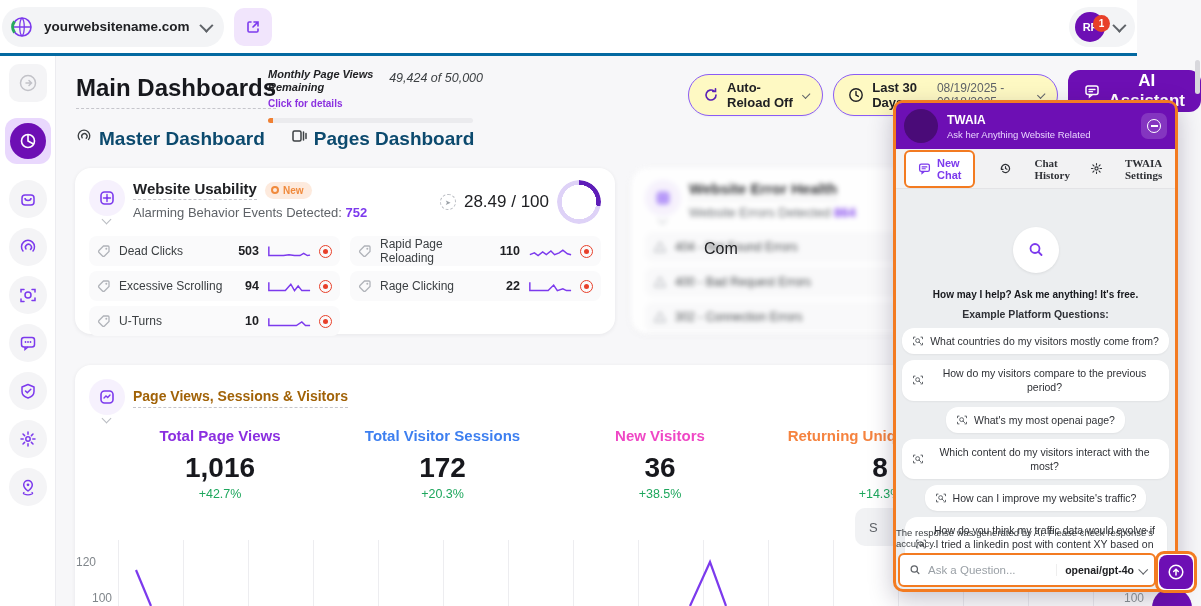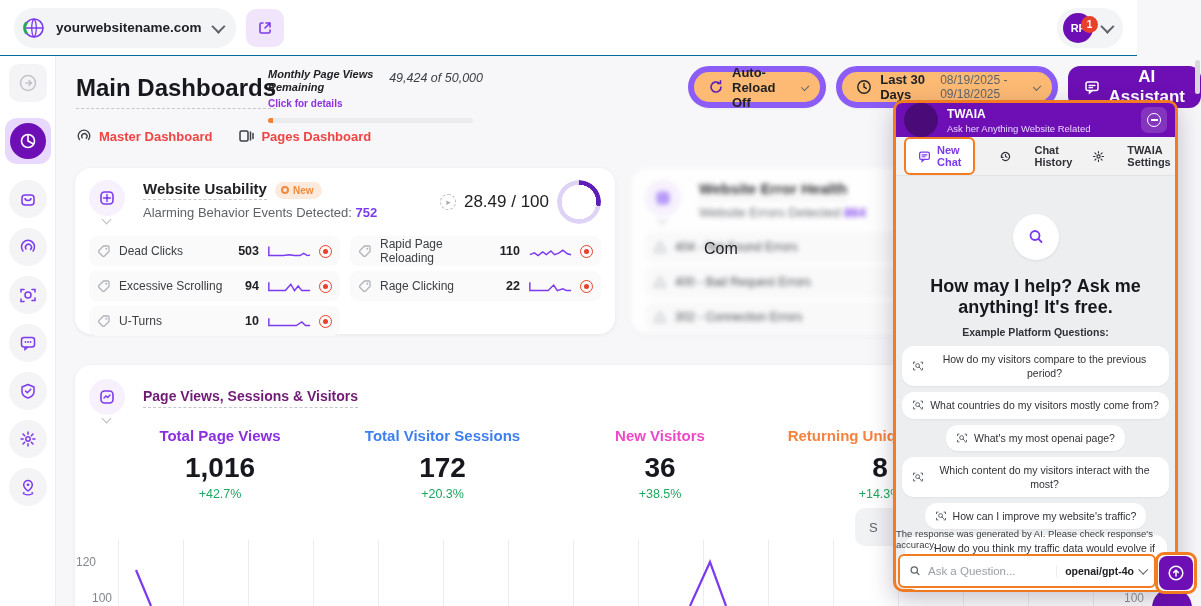--- a/index.html
+++ b/index.html
@@ -1,20 +1,20 @@
 <!DOCTYPE html>
 <html><head>
 <meta charset="utf-8">
 <style>
   * { margin:0; padding:0; box-sizing:border-box; }
   html,body { width:1201px; height:606px; overflow:hidden; font-family:"Liberation Sans", sans-serif; background:#f7f7f9; }
   svg { display:block; }
 
   
-  .topbar { position:absolute; left:0; top:0; width:1137px; height:56px; background:#ffffff; border-bottom:1px solid #0369a1; display:flex; align-items:center; padding:0 14px; z-index:6; }
+  .topbar { position:absolute; left:0; top:0; width:1137px; height:56px; background:#ffffff; border-bottom:3px solid #0369a1; display:flex; align-items:center; padding:0 2px; z-index:6; }
   .site-pill { display:flex; align-items:center; gap:10px; background:#f3f4f6; border-radius:20px; height:40px; padding:0 14px 0 8px; cursor:pointer; }
   .site-name { font-size:13.5px; font-weight:700; color:#202124; }
   .chev { width:10px; height:10px; border-right:2px solid #5f6368; border-bottom:2px solid #5f6368; transform:rotate(45deg) translateY(-2px); }
   .ext-btn { margin-left:10px; width:38px; height:38px; border-radius:10px; background:#f1e5fc; display:flex; align-items:center; justify-content:center; cursor:pointer; }
   .user-pill { margin-left:auto; display:flex; align-items:center; gap:8px; background:#f3f4f6; border-radius:20px; height:40px; padding:0 12px 0 6px; cursor:pointer; position:relative; }
   .avatar { width:30px; height:30px; border-radius:50%; background:#6d0fb4; color:#fff; font-size:11px; font-weight:700; display:flex; align-items:center; justify-content:center; }
   .badge { position:absolute; left:24px; top:8px; min-width:17px; height:17px; border-radius:50%; background:#e8402a; color:#fff; font-size:10px; font-weight:700; display:flex; align-items:center; justify-content:center; }
   .scroll-thumb { position:absolute; right:1px; top:60px; width:5px; height:34px; background:#d8d8dd; border-radius:3px; z-index:3; }
 
   
@@ -28,34 +28,34 @@
   .main-title { position:absolute; left:76px; top:74px; font-size:24px; font-weight:800; color:#17181d; border-bottom:1.5px dashed #c6c6cc; padding-bottom:6px; z-index:2; }
   .quota { position:absolute; left:268px; top:68px; width:215px; z-index:2; }
   .quota-top { display:flex; align-items:flex-start; gap:6px;font-style:italic; }
   .quota-label { font-size:11px; font-weight:700; color:#202124; line-height:1.15; width:118px; }
   .quota-value { font-size:12.5px; color:#3c4043; margin-top:3px; white-space:nowrap; }
   .quota-link { font-size:10px; font-weight:700; color:#8b31e0; cursor:pointer; }
   .quota-bar { margin-top:7px; width:205px; height:5px; background:#ebebee; border-radius:3px; overflow:hidden; }
   .quota-fill { width:5px; height:100%; background:#f08033; }
 
   .hdr-controls { position:absolute; left:688px; top:66px; display:flex; align-items:center; gap:10px; z-index:2; }
-  .pill { background:#fdba74; border:6px solid #8b5cf6; box-shadow:0 1px 2px rgba(20,20,40,.04); border-radius:22px; height:42px; display:flex; align-items:center; gap:8px; padding:0 14px; cursor:pointer; }
+  .pill { background:#fef9c3; border:1px solid #8b5cf6; box-shadow:0 1px 2px rgba(20,20,40,.04); border-radius:22px; height:42px; display:flex; align-items:center; gap:8px; padding:0 14px; cursor:pointer;margin-top:8px; }
   .pill .bold { font-size:13px; font-weight:700; color:#202124; }
   .pill .date { font-size:12px; color:#5f6368; }
   .chev-sm { width:7px; height:7px; border-right:1.6px solid #5f6368; border-bottom:1.6px solid #5f6368; transform:rotate(45deg) translateY(-1px); }
   .ai-btn { background:#6d0fb4; color:#fff; border:none; border-radius:12px; height:42px; display:flex; align-items:center; gap:8px; padding:0 16px; font-size:17px; font-weight:700; cursor:pointer; font-family:inherit; }
 
   .tabs { position:absolute; left:76px; top:128px; display:flex; align-items:center; gap:26px; z-index:2; }
-  .tab { display:flex; align-items:flex-end; gap:7px; font-size:13px; color:#ef4444; font-weight:600; cursor:pointer; }
+  .tab { display:flex; align-items:flex-start; gap:7px; font-size:19px; color:#0c4a6e; font-weight:600; cursor:pointer; }
 
   
   .card { position:absolute; background:#fff; border-radius:16px; box-shadow:0 1px 4px rgba(25,25,46,.07); z-index:2; }
   .card-usability { left:75px; top:168px; width:540px; height:166px; padding:12px 14px; }
   .card-errors { left:631px; top:168px; width:540px; height:166px; padding:12px 14px; filter:blur(2.5px); opacity:.92; }
-  .card-head { display:flex; align-items:flex-start; gap:18px; }
+  .card-head { display:flex; align-items:flex-start; gap:8px; }
   .card-ic { width:36px; height:36px; border-radius:50%; background:#f6f1fd; display:flex; align-items:center; justify-content:center; position:relative; }
   .card-ic::after { content:""; position:absolute; left:14px; bottom:-7px; width:6px; height:6px; border-right:1.5px solid #b9bcc2; border-bottom:1.5px solid #b9bcc2; transform:rotate(45deg); }
   .card-title-row { display:flex; align-items:center; gap:8px; }
   .card-title { font-size:15px; font-weight:700; color:#202124; border-bottom:1.5px dashed #c6c6cc; padding-bottom:2px; }
   .new-badge { background:#fdeadd; color:#f08a3c; font-size:10px; font-weight:700; border-radius:10px; padding:3px 8px 3px 6px; display:flex; align-items:center; gap:4px; }
   .new-dot { width:8px; height:8px; border:2px solid #f08a3c; border-radius:50%; }
   .card-sub { font-size:13px; color:#5f6368; margin-top:5px; }
   .card-sub b { color:#7c3aed; font-weight:700; }
   .score-box { margin-left:auto; display:flex; align-items:center; gap:8px; }
   .score { font-size:17px; font-weight:400; color:#202124; }
@@ -68,21 +68,21 @@
   .metric-label { font-size:12px; color:#3c4043; }
   .metric-val { margin-left:auto; font-size:12.5px; font-weight:700; color:#202124; }
   .ring { width:13px; height:13px; border:1.6px solid #e8402a; border-radius:50%; display:flex; align-items:center; justify-content:center; flex:0 0 auto; }
   .ring i { width:5px; height:5px; border-radius:50%; background:#e8402a; }
   .ring.orange { border-color:#f08a3c; } .ring.orange i { background:#f08a3c; }
   .ring.green { border-color:#1ea75d; } .ring.green i { background:#1ea75d; }
   .com-overlay { position:absolute; left:704px; top:240px; font-size:16px; color:#202124; z-index:4; font-weight:400; }
 
   
   .card-pv { left:75px; top:365px; width:1096px; height:260px; padding:14px; }
-  .pv-title { font-size:14px; font-weight:700; color:#701a75; border-bottom:1.5px dashed #c6c6cc; padding-bottom:3px; }
+  .pv-title { font-size:14px; font-weight:700; color:#a16207; border-bottom:1.5px dashed #c6c6cc; padding-bottom:3px; }
   .stats { position:absolute; left:30px; top:62px; display:flex; width:1020px; }
   .stat { text-align:center; }
   .stat-label { font-size:15px; font-weight:700; }
   .stat-value { font-size:28px; font-weight:700; color:#17181d; margin-top:8px; }
   .stat-delta { font-size:12.5px; color:#1ea75d; margin-top:3px; }
   .c-purple{color:#8b2fe0;} .c-blue{color:#3d7ff0;} .c-pink{color:#ef47c5;} .c-orange{color:#f5833f;} .c-violet{color:#a855f7;}
   .s1{width:230px;} .s2{width:215px;} .s3{width:150px;margin-left:35px;} .s4{width:220px;margin-left:35px;} .s5{width:120px;margin-left:15px;}
   .partial-btn { position:absolute; left:855px; top:508px; width:62px; height:38px; background:#f1f2f4; border-radius:10px; display:flex; align-items:center; padding-left:14px; font-size:13px; color:#5f6368; z-index:3; cursor:pointer; }
 
   
@@ -98,24 +98,24 @@
   .panel { position:absolute; left:893px; top:100px; width:285px; height:492px; border:3px solid #f37b21; border-radius:10px; background:#eceef0; z-index:10; box-shadow:0 8px 24px rgba(30,20,60,.25); display:flex; flex-direction:column; }
   .panel-head { background:#6d0fb4; border-radius:6px 6px 0 0; height:46px; display:flex; align-items:center; gap:9px; padding:0 8px; }
   .twaia-avatar { width:34px; height:34px; border-radius:50%; background:#4a0b78; }
   .panel-name { font-size:12px; font-weight:800; color:#fff; }
   .panel-tag { font-size:9.5px; color:#e9d5ff; margin-top:2px; }
   .min-btn { margin-left:auto; width:26px; height:26px; border-radius:7px; background:rgba(255,255,255,.16); color:#fff; display:flex; align-items:center; justify-content:center; cursor:pointer; }
   .min-glyph { width:14px; height:14px; border:1.4px solid #fff; border-radius:50%; position:relative; }
   .min-glyph::after { content:""; position:absolute; left:2.5px; top:5px; width:7px; height:1.6px; background:#fff; }
   .panel-tabs { background:#f2f2f3; height:40px; display:flex; align-items:center; padding:0 8px; gap:4px; border-bottom:1px solid #e3e3e6; }
   .ptab-new { display:flex; align-items:center; gap:6px; background:#fff; border:2px solid #f37b21; border-radius:6px; padding:5px 12px; font-size:11px; font-weight:700; color:#7c3aed; cursor:pointer; }
-  .ptab { display:flex; align-items:center; gap:22px; font-size:11px; font-weight:600; color:#2f3136; padding:5px 8px; cursor:pointer; }
+  .ptab { display:flex; align-items:center; gap:22px; font-size:11px; font-weight:600; color:#2f3136; padding:5px 8px; cursor:pointer;font-family:Liberation Serif, serif; }
   .panel-body { flex:1; position:relative; display:flex; flex-direction:column; align-items:center; padding-top:38px; }
   .search-circle { width:46px; height:46px; border-radius:50%; background:#fff; display:flex; align-items:center; justify-content:center; box-shadow:0 1px 3px rgba(0,0,0,.08); }
-  .greeting { margin-top:16px; font-size:18px; font-weight:800; color:#17181d; text-align:center; }
+  .greeting { margin-top:16px; font-size:10px; font-weight:800; color:#17181d; text-align:center; }
   .examples-label { margin-top:8px; font-size:10.5px; font-weight:700; color:#2f3136; }
   .chips { margin-top:8px; display:flex; flex-direction:column; align-items:center; gap:6px; width:100%; padding:0 6px; }
   .chip { background:#fff; border-radius:12px; display:flex; align-items:center; gap:6px; padding:6px 10px; font-size:10.5px; color:#2f3136; cursor:pointer; box-shadow:0 1px 2px rgba(0,0,0,.05); text-align:center; line-height:1.35; }
   .disclaimer { position:absolute; bottom:40px; width:100%; font-size:9.5px; color:#3c4043; }
   .ask-row { position:absolute; left:2px; bottom:2px; width:258px; height:34px; background:#fff; border:2px solid #f37b21; border-radius:6px; display:flex; align-items:center; gap:6px; padding:0 8px; }
   .ask-input { flex:1; border:none; outline:none; font-size:11.5px; color:#202124; font-family:inherit; min-width:0; }
   .ask-input::placeholder { color:#9aa0a6; }
   .model-sel { display:flex; align-items:center; gap:5px; font-size:10.5px; font-weight:600; color:#202124; cursor:pointer; white-space:nowrap; border-left:1px solid #eee; padding-left:8px; }
   .send-wrap { position:absolute; right:-22px; bottom:-4px; border:3px solid #f37b21; border-radius:9px; padding:1px; background:#fff; }
   .send-btn { width:34px; height:34px; border-radius:8px; background:#6d0fb4; border:none; display:flex; align-items:center; justify-content:center; cursor:pointer; }
@@ -576,31 +576,31 @@
     <div class="examples-label">Example Platform Questions:</div>
     <div class="chips">
       <div class="chip">
         <span>
             <svg width="12" height="12" viewBox="0 0 16 16">
               <path d="M2 5V2.8h2M12 2.8h2V5M14 11v2.2h-2M4 13.2H2V11" fill="none" stroke="#5f6368" stroke-width="1.3" stroke-linecap="round"></path>
               <circle cx="7.5" cy="7.5" r="2.6" fill="none" stroke="#5f6368" stroke-width="1.3"></circle>
               <path d="m9.5 9.5 2 2" stroke="#5f6368" stroke-width="1.3" stroke-linecap="round"></path>
             </svg>
           </span>
-        <span>How do my visitors compare to the previous period?</span>
+        <span>What countries do my visitors mostly come from?</span>
       </div>
       <div class="chip">
         <span>
             <svg width="12" height="12" viewBox="0 0 16 16">
               <path d="M2 5V2.8h2M12 2.8h2V5M14 11v2.2h-2M4 13.2H2V11" fill="none" stroke="#5f6368" stroke-width="1.3" stroke-linecap="round"></path>
               <circle cx="7.5" cy="7.5" r="2.6" fill="none" stroke="#5f6368" stroke-width="1.3"></circle>
               <path d="m9.5 9.5 2 2" stroke="#5f6368" stroke-width="1.3" stroke-linecap="round"></path>
             </svg>
           </span>
-        <span>What countries do my visitors mostly come from?</span>
+        <span>How do my visitors compare to the previous period?</span>
       </div>
       <div class="chip">
         <span>
             <svg width="12" height="12" viewBox="0 0 16 16">
               <path d="M2 5V2.8h2M12 2.8h2V5M14 11v2.2h-2M4 13.2H2V11" fill="none" stroke="#5f6368" stroke-width="1.3" stroke-linecap="round"></path>
               <circle cx="7.5" cy="7.5" r="2.6" fill="none" stroke="#5f6368" stroke-width="1.3"></circle>
               <path d="m9.5 9.5 2 2" stroke="#5f6368" stroke-width="1.3" stroke-linecap="round"></path>
             </svg>
           </span>
         <span>What's my most openai page?</span>

